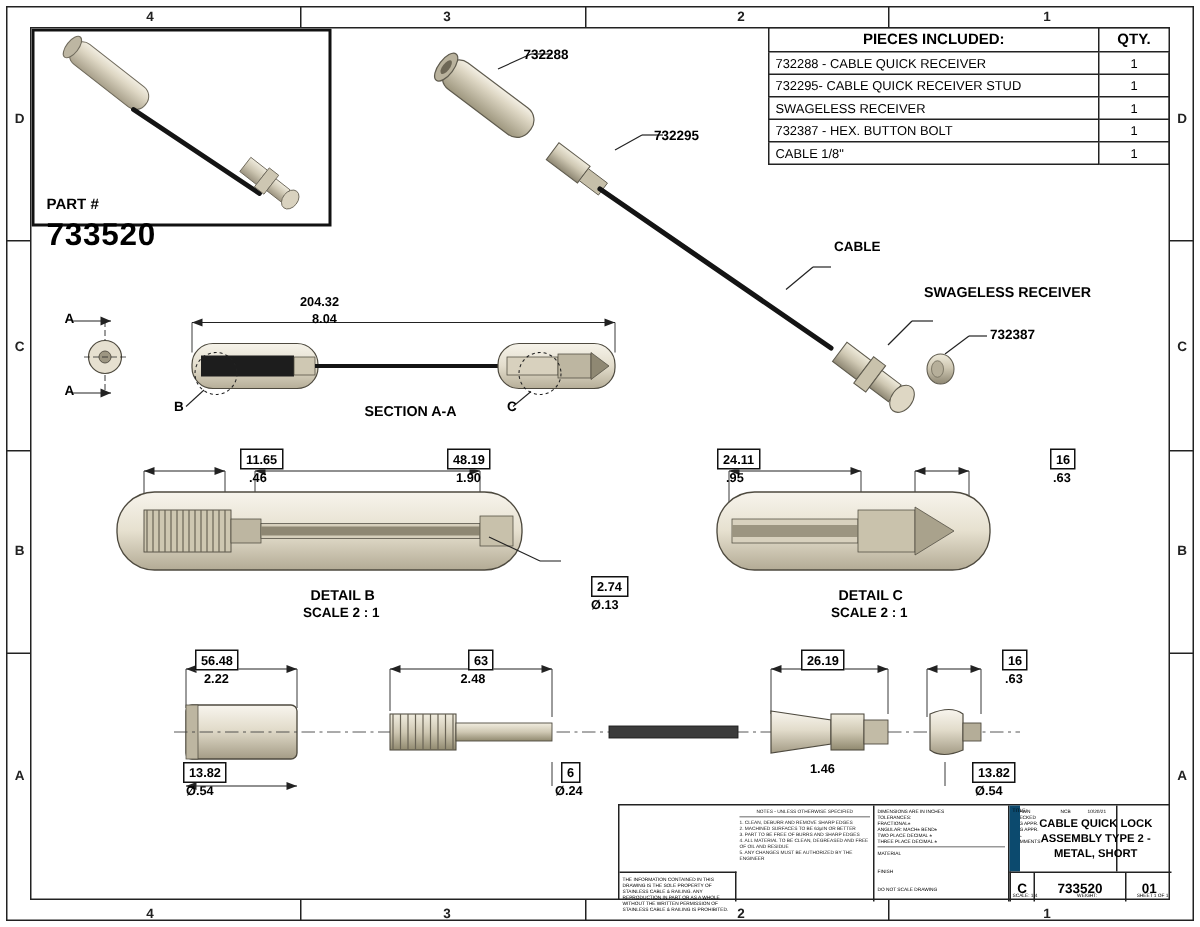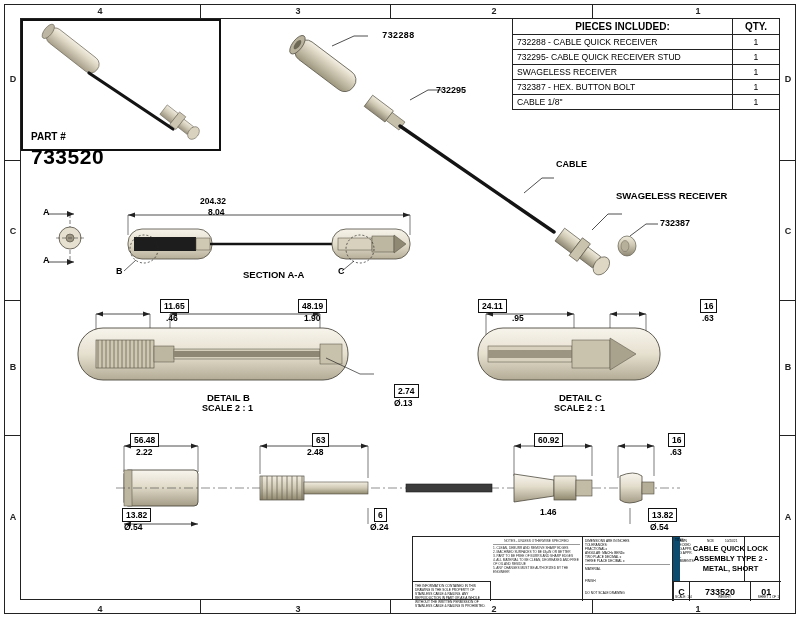--- a/index.html
+++ b/index.html
@@ -207,21 +207,21 @@
     <line x1="140" y1="82" x2="158" y2="72" stroke="#222" stroke-width="0.8"></line>
     <line x1="158" y1="72" x2="172" y2="72" stroke="#222" stroke-width="0.8"></line>
     <line x1="254" y1="175" x2="272" y2="160" stroke="#222" stroke-width="0.8"></line>
     <line x1="272" y1="160" x2="284" y2="160" stroke="#222" stroke-width="0.8"></line>
     <line x1="322" y1="212" x2="338" y2="196" stroke="#222" stroke-width="0.8"></line>
     <line x1="338" y1="196" x2="352" y2="196" stroke="#222" stroke-width="0.8"></line>
     <line x1="360" y1="218" x2="376" y2="206" stroke="#222" stroke-width="0.8"></line>
     <line x1="376" y1="206" x2="388" y2="206" stroke="#222" stroke-width="0.8"></line>
   </svg>
 
-  <div class="lbl" style="left:382px;top:31px;font-family:Liberation Mono, monospace;">732288</div>
+  <div class="lbl" style="left:349px;top:31px;">732288</div>
   <div class="lbl" style="left:436px;top:85px;">732295</div>
   <div class="lbl" style="left:556px;top:159px;">CABLE</div>
   <div class="lbl cap" style="left:616px;top:190px;">SWAGELESS RECEIVER</div>
   <div class="lbl" style="left:660px;top:218px;">732387</div>
 
   <svg width="330" height="90" style="left:110px;top:205px;">
     <defs>
       <linearGradient id="sg1" x1="0" y1="0" x2="0" y2="1">
         <stop offset="0%" stop-color="#f6f3ea"></stop>
         <stop offset="50%" stop-color="#e3ddcc"></stop>
@@ -351,21 +351,21 @@
     <line x1="176" y1="18" x2="176" y2="44" stroke="#222" stroke-width="0.6"></line>
 
     <rect x="8" y="32" width="182" height="52" rx="25" fill="url(#dc1)" stroke="#4e4a3f" stroke-width="0.9"></rect>
     <rect x="18" y="50" width="84" height="16" fill="#d8d1be" stroke="#4e4a3f" stroke-width="0.5"></rect>
     <rect x="18" y="54" width="84" height="8" fill="#9c9581"></rect>
     <rect x="102" y="44" width="38" height="28" fill="#c9c2ac" stroke="#4e4a3f" stroke-width="0.5"></rect>
     <path d="M140,42 l26,16 l-26,16 z" fill="#a9a28c" stroke="#4e4a3f" stroke-width="0.5"></path>
   </svg>
 
   <div class="dimbox" style="left:478px;top:299px;">24.11</div>
-  <div class="dimplain" style="left:512px;top:313px;text-align:center;">.95</div>
+  <div class="dimplain" style="left:484px;top:313px;text-align:center;">.95</div>
   <div class="dimbox" style="left:700px;top:299px;">16</div>
   <div class="dimplain" style="left:702px;top:313px;">.63</div>
   <div class="lbl cap" style="left:559px;top:392px;">DETAIL C</div>
   <div class="lbl" style="left:554px;top:403px;">SCALE 2 : 1</div>
 
   <svg width="600" height="110" style="left:110px;top:432px;">
     <defs>
       <linearGradient id="ex1" x1="0" y1="0" x2="0" y2="1">
         <stop offset="0%" stop-color="#f8f5ee"></stop>
         <stop offset="45%" stop-color="#e2dccb"></stop>
@@ -436,21 +436,21 @@
     <line x1="258" y1="76" x2="258" y2="92" stroke="#222" stroke-width="0.6"></line>
     <line x1="520" y1="76" x2="520" y2="92" stroke="#222" stroke-width="0.6"></line>
   </svg>
 
   <div class="dimbox" style="left:130px;top:433px;">56.48</div>
   <div class="dimplain" style="left:136px;top:447px;">2.22</div>
 
   <div class="dimbox" style="left:312px;top:433px;">63</div>
   <div class="dimplain" style="left:307px;top:447px;">2.48</div>
 
-  <div class="dimbox" style="left:534px;top:433px;">60.92</div>
+  <div class="dimbox" style="left:534px;top:433px;">26.19</div>
   <div class="dimplain" style="left:540px;top:467px;margin-top:40px;">1.46</div>
 
   <div class="dimbox" style="left:668px;top:433px;">16</div>
   <div class="dimplain" style="left:670px;top:447px;">.63</div>
 
   <div class="dimbox" style="left:122px;top:508px;">13.82</div>
   <div class="dimplain" style="left:124px;top:522px;">Ø.54</div>
 
   <div class="dimbox" style="left:374px;top:508px;">6</div>
   <div class="dimplain" style="left:370px;top:522px;">Ø.24</div>

